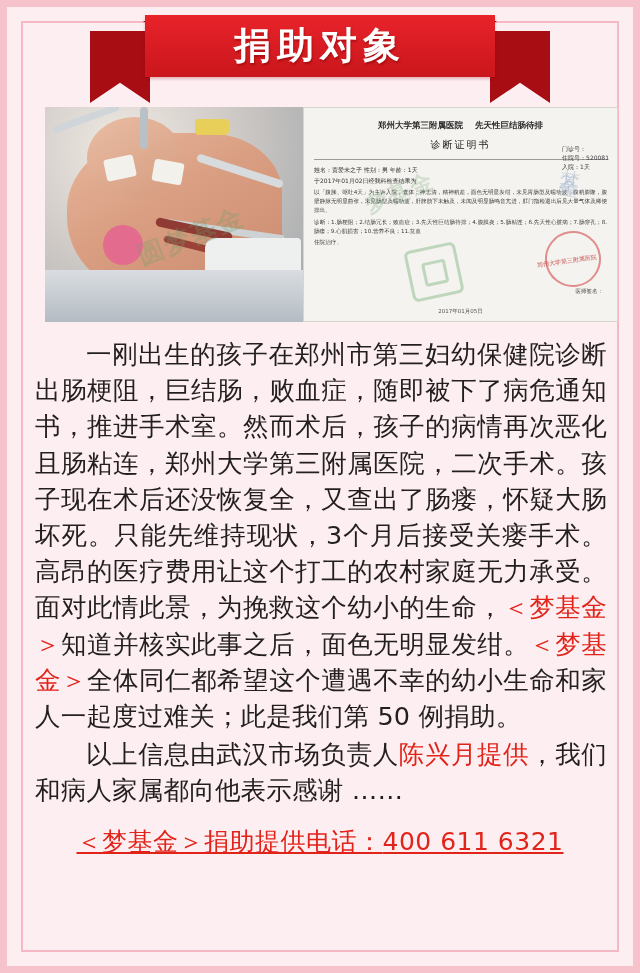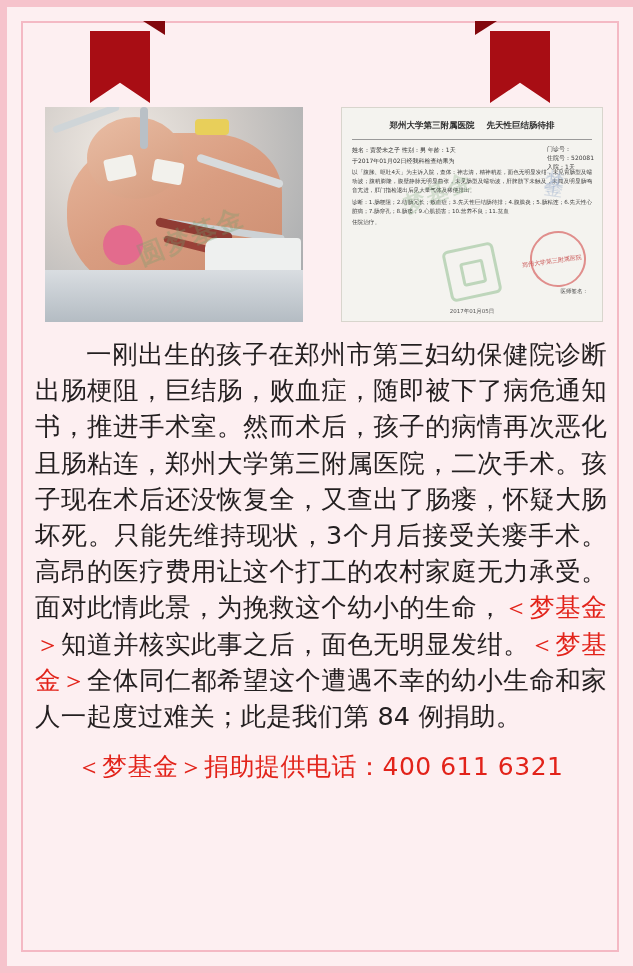--- a/index.html
+++ b/index.html
@@ -150,21 +150,21 @@
   .tape.a { left: 60px; top: 50px; transform: rotate(-12deg); }
   .tape.b { left: 108px; top: 54px; transform: rotate(10deg); }
   .pink-dev { position:absolute; left: 58px; top: 118px; width: 40px; height: 40px; border-radius: 50%; background: #e36b8d; }
   .yellow-clip { position:absolute; left: 150px; top: 12px; width: 34px; height: 16px; border-radius: 4px; background:#e8cf5a; }
   .scar { position:absolute; left: 110px; top: 118px; width: 78px; height: 9px; background:#8f3b33; border-radius: 5px; transform: rotate(12deg); }
   .scar2 { position:absolute; left: 118px; top: 136px; width: 66px; height: 7px; background:#9a4138; border-radius: 5px; transform: rotate(14deg); }
   .diaper { position:absolute; left: 160px; bottom: 22px; width: 96px; height: 62px; background:#eef0ef; border-radius: 10px 4px 4px 10px; }
 
   .doc {
     position: relative;
-    width: 262px;
+    width: 315px;
     height: 215px;
     background: #f4f3ef;
     border: 1px solid #d8d5cd;
     box-sizing: border-box;
     overflow: hidden;
     flex: none;
   }
   .doc-head {
     display: flex;
     justify-content: center;
@@ -303,33 +303,37 @@
     margin: 0 0 2px 0;
   }
   .indent { text-indent: 2em; }
   .red { color: #e2231a; }
   .footer-phone {
     text-align: center;
     font-size: 25px;
     color: #e2231a;
     margin-top: 16px;
     letter-spacing: 0.5px;
+    text-decoration: underline;
   }
 </style>
 </head>
 <body>
 
 <div class="page">
   <div class="inner-frame"></div>
 
   <div class="banner-wrap">
     <div class="tail left"></div>
     <div class="tail right"></div>
     <div class="tail-fold-l"></div>
     <div class="tail-fold-r"></div>
+    <div class="ribbon">
+      <span class="ribbon-title">捐助对象</span>
+    </div>
   </div>
 
   <div class="images-row">
 
     <div class="photo">
       <div class="baby-bed"></div>
       <div class="baby-body"></div>
       <div class="baby-head"></div>
       <div class="tape a"></div>
       <div class="tape b"></div>
@@ -344,20 +348,21 @@
       <div class="diaper"></div>
       <div class="blanket"></div>
       <div class="wm w1">圆梦基金</div>
     </div>
 
     <div class="doc">
       <div class="doc-head">
         <span>郑州大学第三附属医院</span>
         <span>先天性巨结肠待排</span>
       </div>
+      <div class="doc-title">诊断证明书</div>
       <div class="doc-rightcol">
         <div>门诊号：</div>
         <div>住院号：520081</div>
         <div>入院：1天</div>
       </div>
       <div class="doc-line"></div>
       <div class="doc-rows">
         <div class="r">姓名：贾爱未之子          性别：男          年龄：1天</div>
         <div class="r">于2017年01月02日经我科检查结果为</div>
       </div>
@@ -368,19 +373,20 @@
       <div class="red-stamp-text">郑州大学第三附属医院</div>
       <div class="doc-sign">医师签名：</div>
       <div class="doc-foot">2017年01月05日</div>
       <div class="wm w2">梦基金</div>
       <div class="wm-badge"></div>
       <div class="wm-vert">梦基金</div>
     </div>
   </div>
 
   <div class="body-text">
-    <p class="indent"><span>一刚出生的孩子在郑州市第三妇幼保健院诊断出肠梗阻，巨结肠，败血症，随即被下了病危通知书，推进手术室。然而术后，孩子的病情再次恶化且肠粘连，郑州大学第三附属医院，二次手术。孩子现在术后还没恢复全，又查出了肠瘘，怀疑大肠坏死。只能先维持现状，3个月后接受关瘘手术。高昂的医疗费用让这个打工的农村家庭无力承受。面对此情此景，为挽救这个幼小的生命，</span><span class="red">＜梦基金＞</span><span>知道并核实此事之后，面色无明显发绀。</span><span class="red">＜梦基金＞</span><span>全体同仁都希望这个遭遇不幸的幼小生命和家人一起度过难关；此是我们第 84 例捐助。</span></p>
+    <p class="indent"><span>一刚出生的孩子在郑州市第三妇幼保健院诊断出肠梗阻，巨结肠，败血症，随即被下了病危通知书，推进手术室。然而术后，孩子的病情再次恶化且肠粘连，郑州大学第三附属医院，二次手术。孩子现在术后还没恢复全，又查出了肠瘘，怀疑大肠坏死。只能先维持现状，3个月后接受关瘘手术。高昂的医疗费用让这个打工的农村家庭无力承受。面对此情此景，为挽救这个幼小的生命，</span><span class="red">＜梦基金＞</span><span>知道并核实此事之后，面色无明显发绀。</span><span class="red">＜梦基金＞</span><span>全体同仁都希望这个遭遇不幸的幼小生命和家人一起度过难关；此是我们第 50 例捐助。</span></p>
+    <p class="indent"><span>以上信息由武汉市场负责人</span><span class="red">陈兴月提供</span><span>，我们和病人家属都向他表示感谢 ……</span></p>
   </div>
 
   <div class="footer-phone">
     <span>＜梦基金＞</span><span>捐助提供电话：</span><span>400 611 6321</span>
   </div>
 </div>
 
 </body></html>

